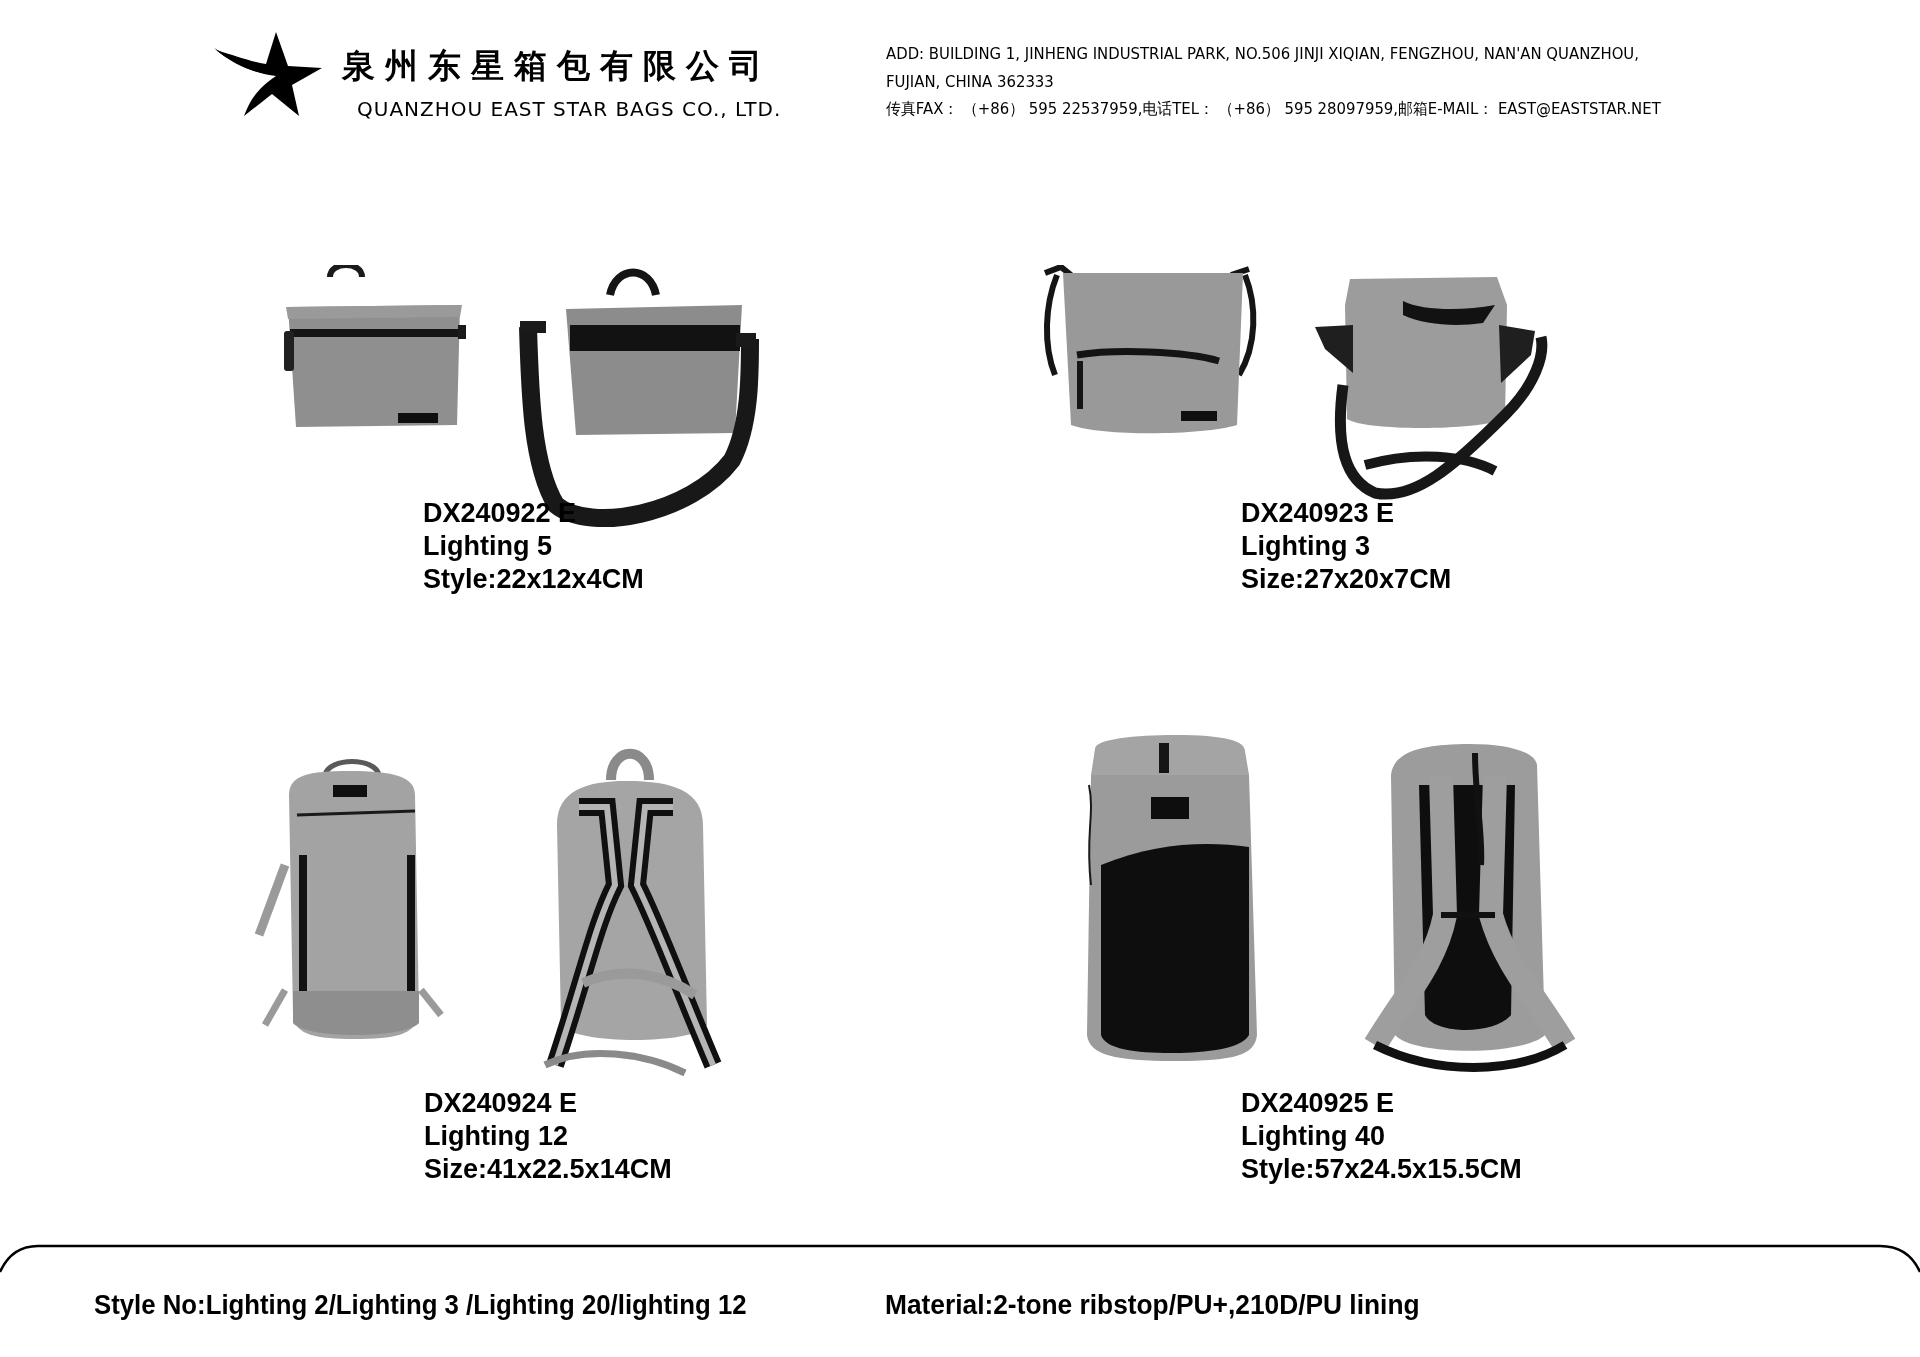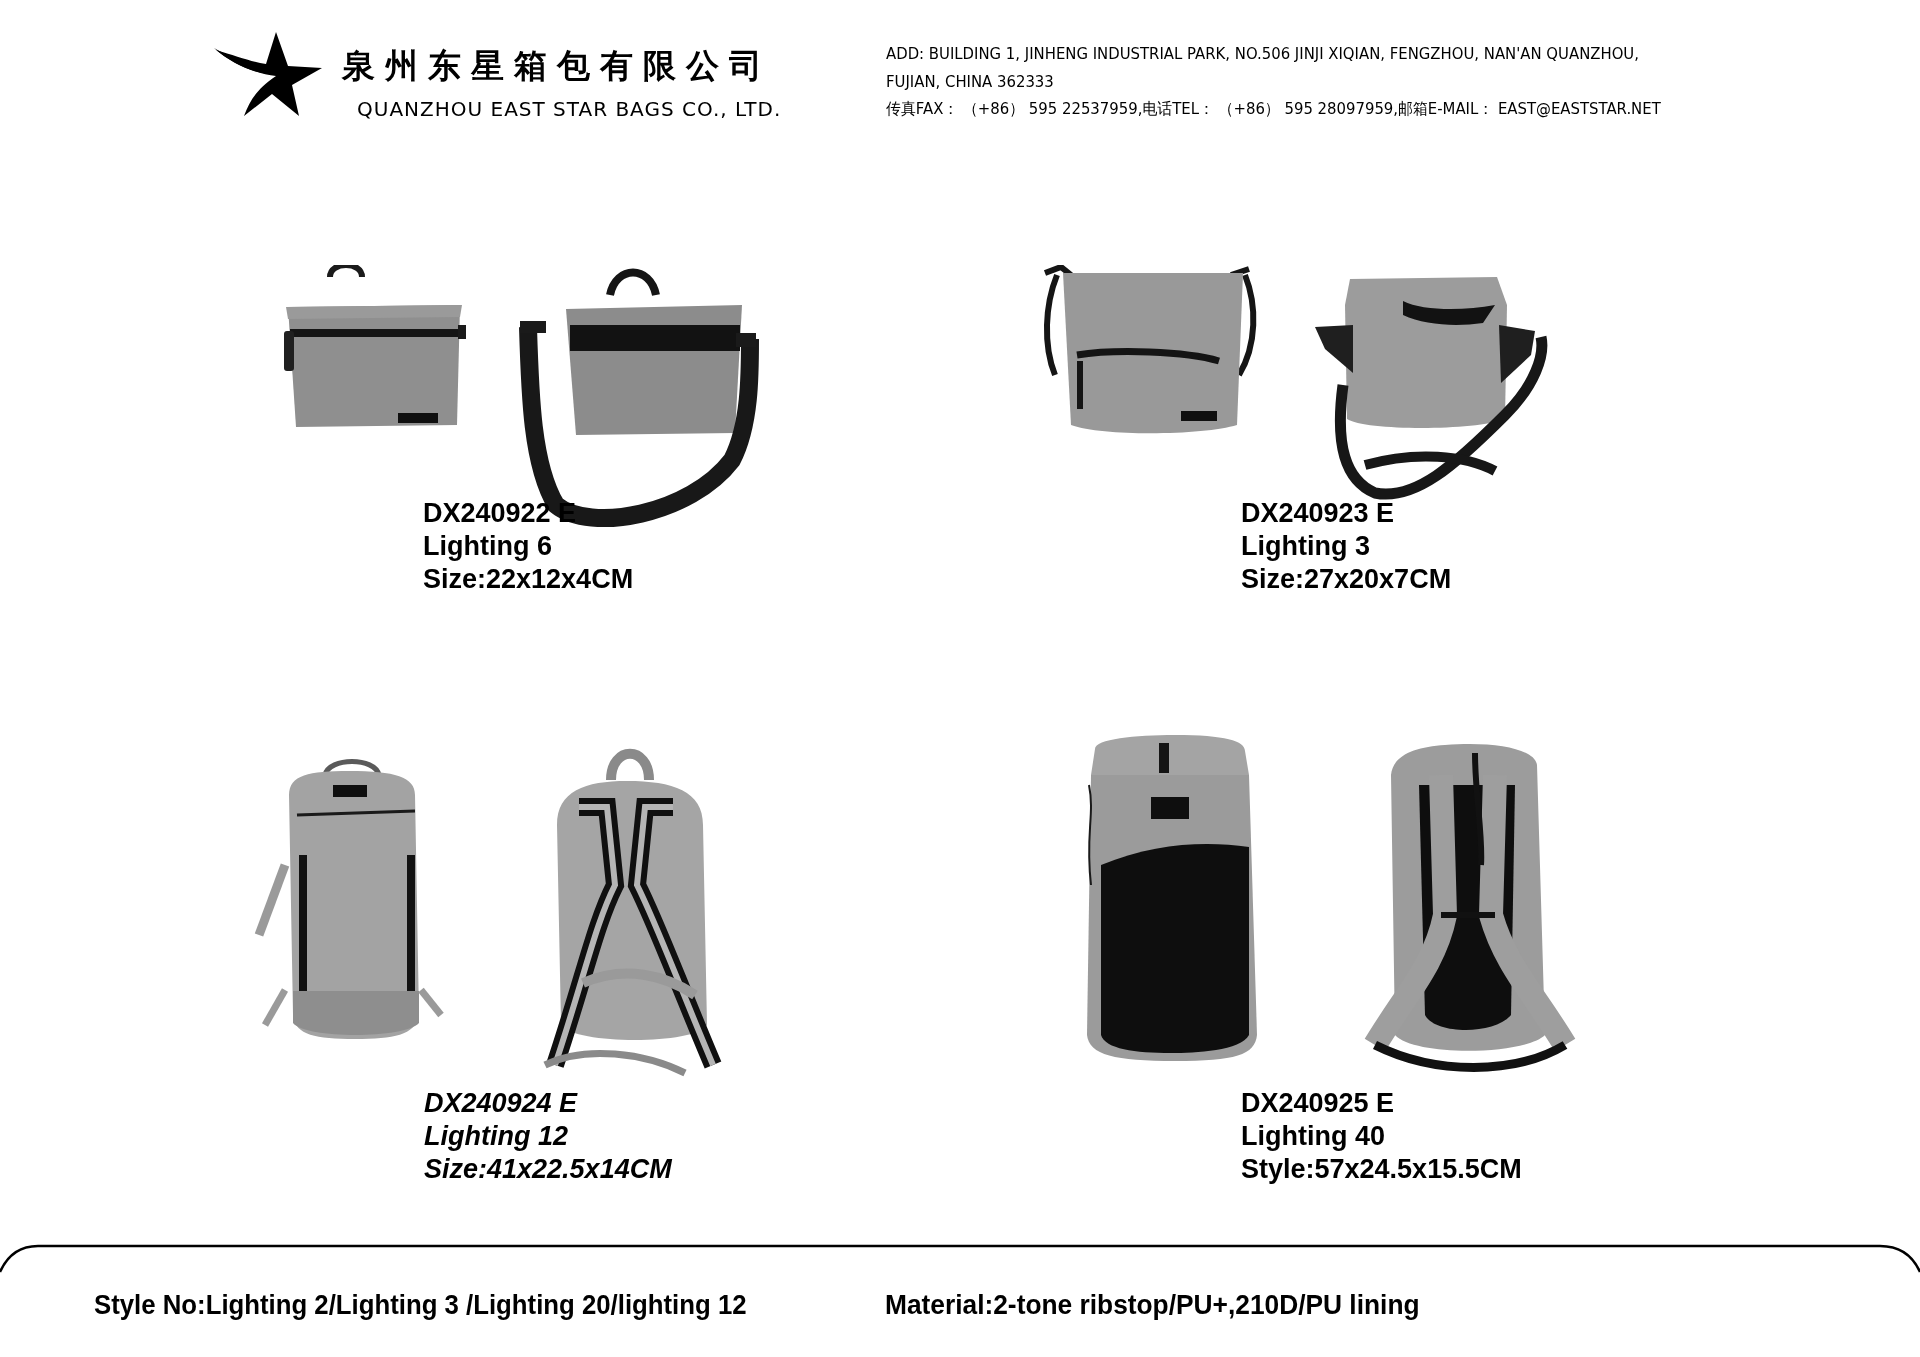--- a/index.html
+++ b/index.html
@@ -50,22 +50,22 @@
 
     <path d="M330 30 C336 0 370 0 376 30" stroke="#151515" stroke-width="8" fill="none"></path>
     <path d="M286 44 L462 40 L455 168 L296 170 Z" fill="#8c8c8c"></path>
     <rect x="290" y="60" width="170" height="26" fill="#121212"></rect>
     <path d="M248 62 C250 130 252 200 276 240 C310 268 410 250 452 195 C470 160 470 110 470 74" stroke="#181818" stroke-width="18" fill="none"></path>
     <rect x="240" y="56" width="26" height="12" fill="#1a1a1a"></rect>
     <rect x="456" y="68" width="20" height="14" fill="#1a1a1a"></rect>
   </svg>
   <div class="label" style="left:391px;top:497px;">
     <div>DX240922 E</div>
-    <div>Lighting 6</div>
-    <div>Size:22x12x4CM</div>
+    <div>Lighting 5</div>
+    <div>Style:22x12x4CM</div>
   </div>
 </div>
 
 <div class="product" style="left:0;top:0;">
   <svg class="photos" style="left:1035px;top:265px;" width="590" height="250" viewBox="0 0 590 250">
 
     <path d="M10 8 L26 2 L36 10" stroke="#151515" stroke-width="6" fill="none"></path>
     <path d="M22 10 C10 40 8 80 20 110" stroke="#151515" stroke-width="6" fill="none"></path>
     <path d="M196 10 L214 4" stroke="#151515" stroke-width="6" fill="none"></path>
     <path d="M210 10 C222 40 222 80 204 110" stroke="#151515" stroke-width="6" fill="none"></path>
@@ -104,21 +104,21 @@
 
     <path d="M366 45 C366 10 404 10 404 45" stroke="#8a8a8a" stroke-width="10" fill="none"></path>
     <path d="M312 90 C312 56 340 46 382 46 C428 46 458 56 458 90 L462 290 C450 310 330 310 316 290 Z" fill="#a5a5a5"></path>
     <path d="M334 72 L362 72 L370 150 C350 190 340 240 310 330" stroke="#101010" stroke-width="18" fill="none"></path>
     <path d="M428 72 L400 72 L392 150 C412 190 430 240 468 330" stroke="#101010" stroke-width="18" fill="none"></path>
     <path d="M334 72 L362 72 L370 150 C350 190 340 240 310 330" stroke="#b5b5b5" stroke-width="6" fill="none"></path>
     <path d="M428 72 L400 72 L392 150 C412 190 430 240 468 330" stroke="#b5b5b5" stroke-width="6" fill="none"></path>
     <path d="M338 248 C380 230 420 240 450 260" stroke="#9a9a9a" stroke-width="10" fill="none"></path>
     <path d="M300 330 C340 310 400 318 440 338" stroke="#8a8a8a" stroke-width="7" fill="none"></path>
   </svg>
-  <div class="label" style="left:392px;top:1087px;font-style:italic;">
+  <div class="label" style="left:392px;top:1087px;">
     <div>DX240924 E</div>
     <div>Lighting 12</div>
     <div>Size:41x22.5x14CM</div>
   </div>
 </div>
 
 <div class="product" style="left:0;top:0;">
   <svg class="photos" style="left:1075px;top:735px;" width="530" height="350" viewBox="0 0 530 350">
 
     <path d="M20 14 C20 4 60 0 100 0 C150 0 170 6 170 16 L174 40 L16 40 Z" fill="#a4a4a4"></path>

